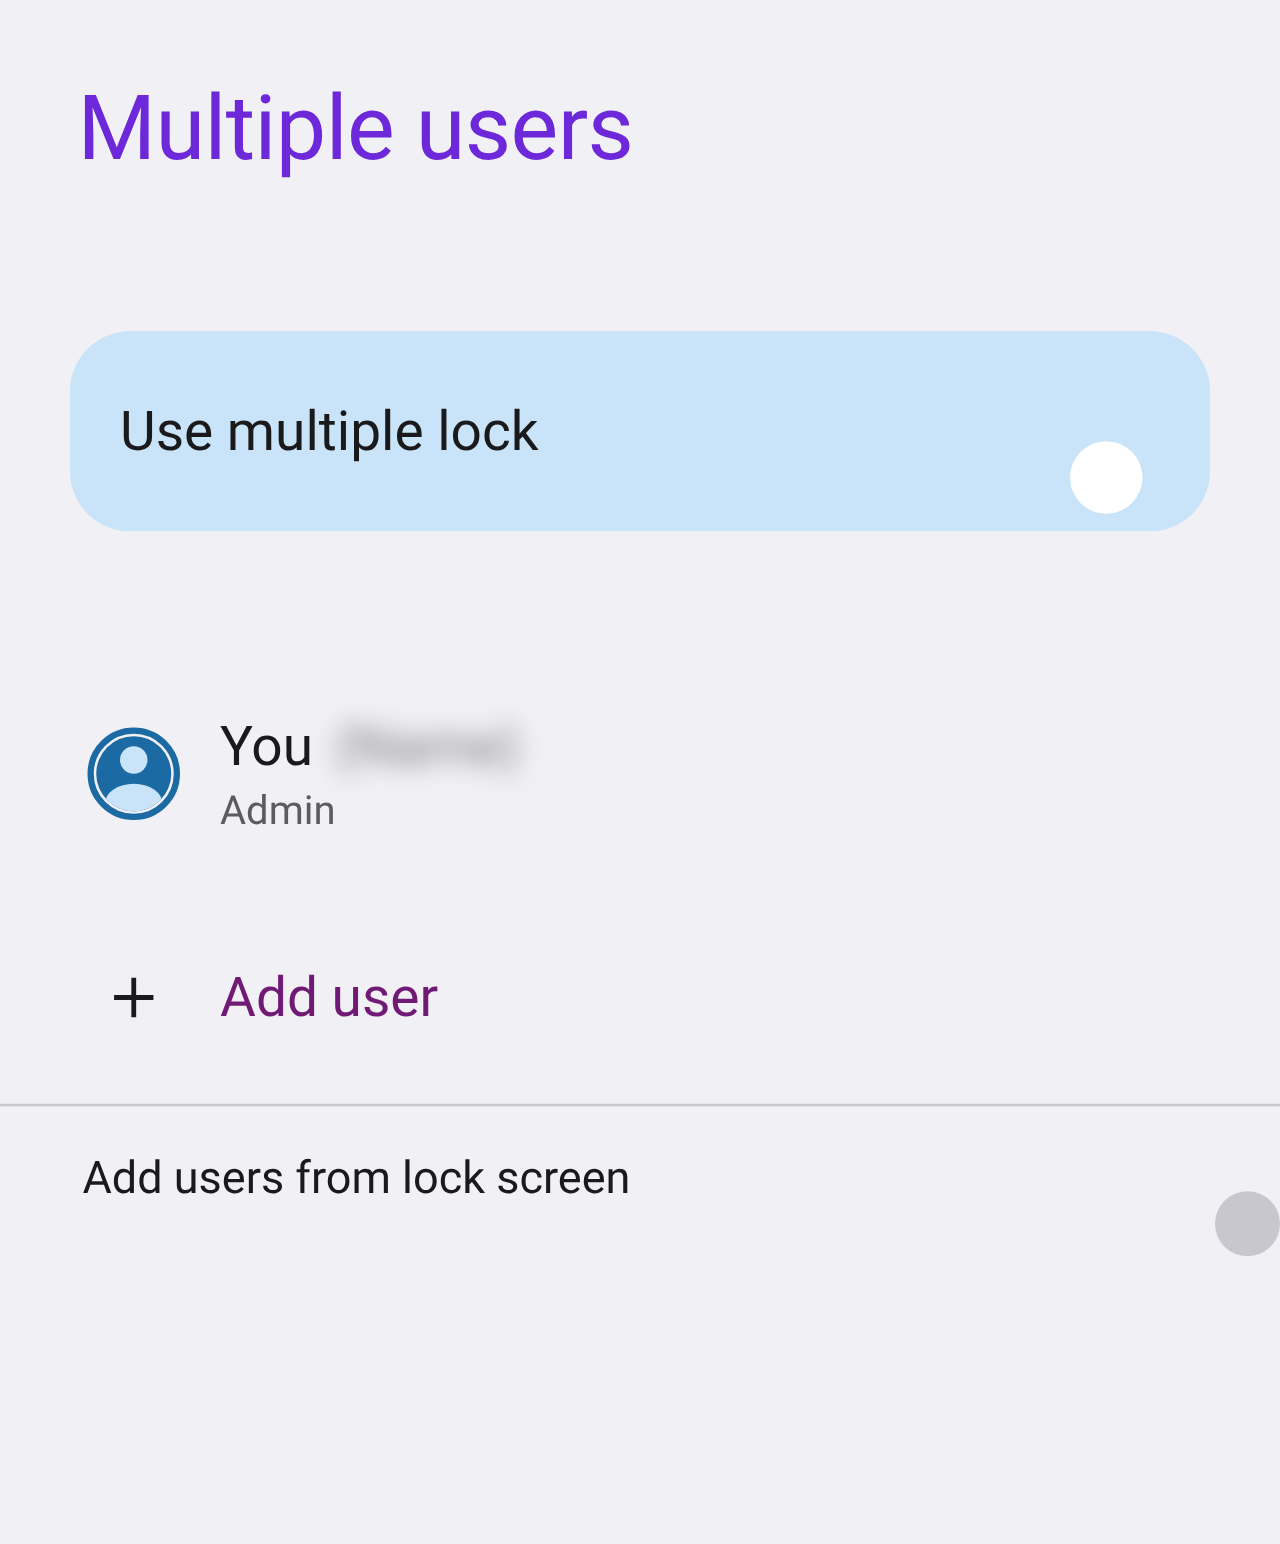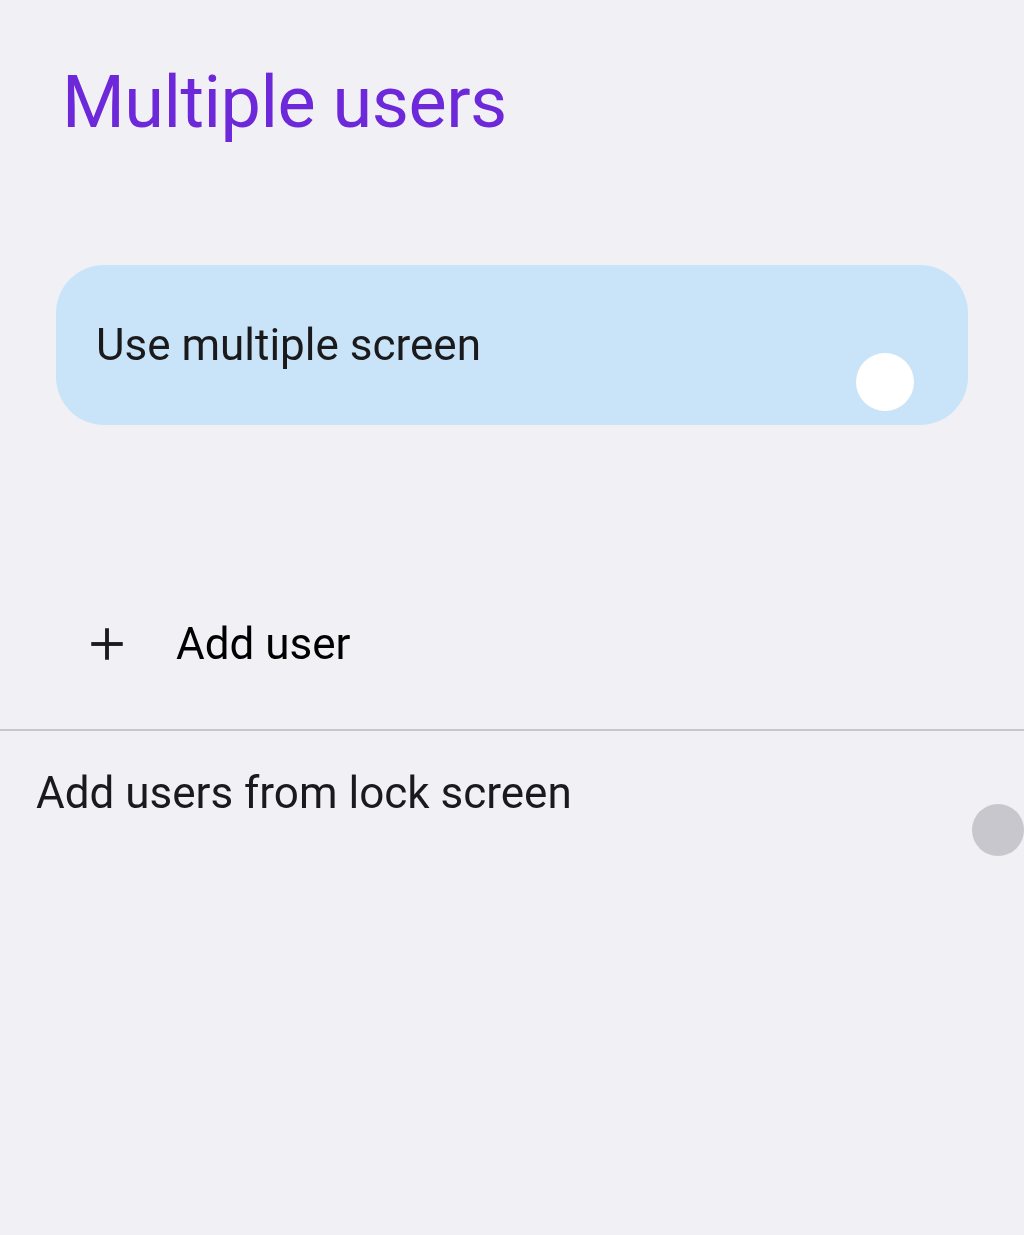--- a/index.html
+++ b/index.html
@@ -191,54 +191,70 @@
       align-items: center;
       justify-content: center;
       flex-shrink: 0;
     }
     .plus-icon svg {
       width: 42px;
       height: 42px;
     }
     .add-user-label {
       font-size: 44px;
-      color: #000000;
+      color: #701a75;
       margin-left: 32px;
     }
     .divider {
       width: 100%;
       height: 2px;
       background: #c8c7cd;
     }
     .lock-screen-row {
       display: flex;
       align-items: center;
       justify-content: space-between;
       padding: 36px 62px 36px 36px;
       cursor: pointer;
     }
     .lock-screen-label {
-      font-size: 44px;
+      font-size: 36px;
       color: #1a1a1c;
+      margin-left: 30px;
     }
   </style>
 </head>
 <body>
 
 <h1 class="page-title">Multiple users</h1>
 
 <div class="toggle-card">
-  <span class="toggle-card-label">Use multiple screen</span>
+  <span class="toggle-card-label">Use multiple lock</span>
   <span class="switch switch-on">
     <span class="track"><span class="thumb"></span></span>
   </span>
 </div>
 
 <div class="users-list">
 
+  <div class="user-row primary">
+    <span class="avatar-primary">
+      <span class="inner">
+        <span class="head"></span>
+        <span class="body"></span>
+      </span>
+    </span>
+    <span class="user-label-block">
+      <span class="user-name-line">
+        <span class="user-name">You</span>
+        <span class="user-name-blur">(Name)</span>
+      </span>
+      <span class="user-sub">Admin</span>
+    </span>
+  </div>
 
 
   <div class="add-user-row">
     <span class="plus-icon">
       <svg viewBox="0 0 24 24" fill="none" stroke="#1a1a1c" stroke-width="2.2">
         <line x1="12" y1="3" x2="12" y2="21"></line>
         <line x1="3" y1="12" x2="21" y2="12"></line>
       </svg>
     </span>
     <span class="add-user-label">Add user</span>

